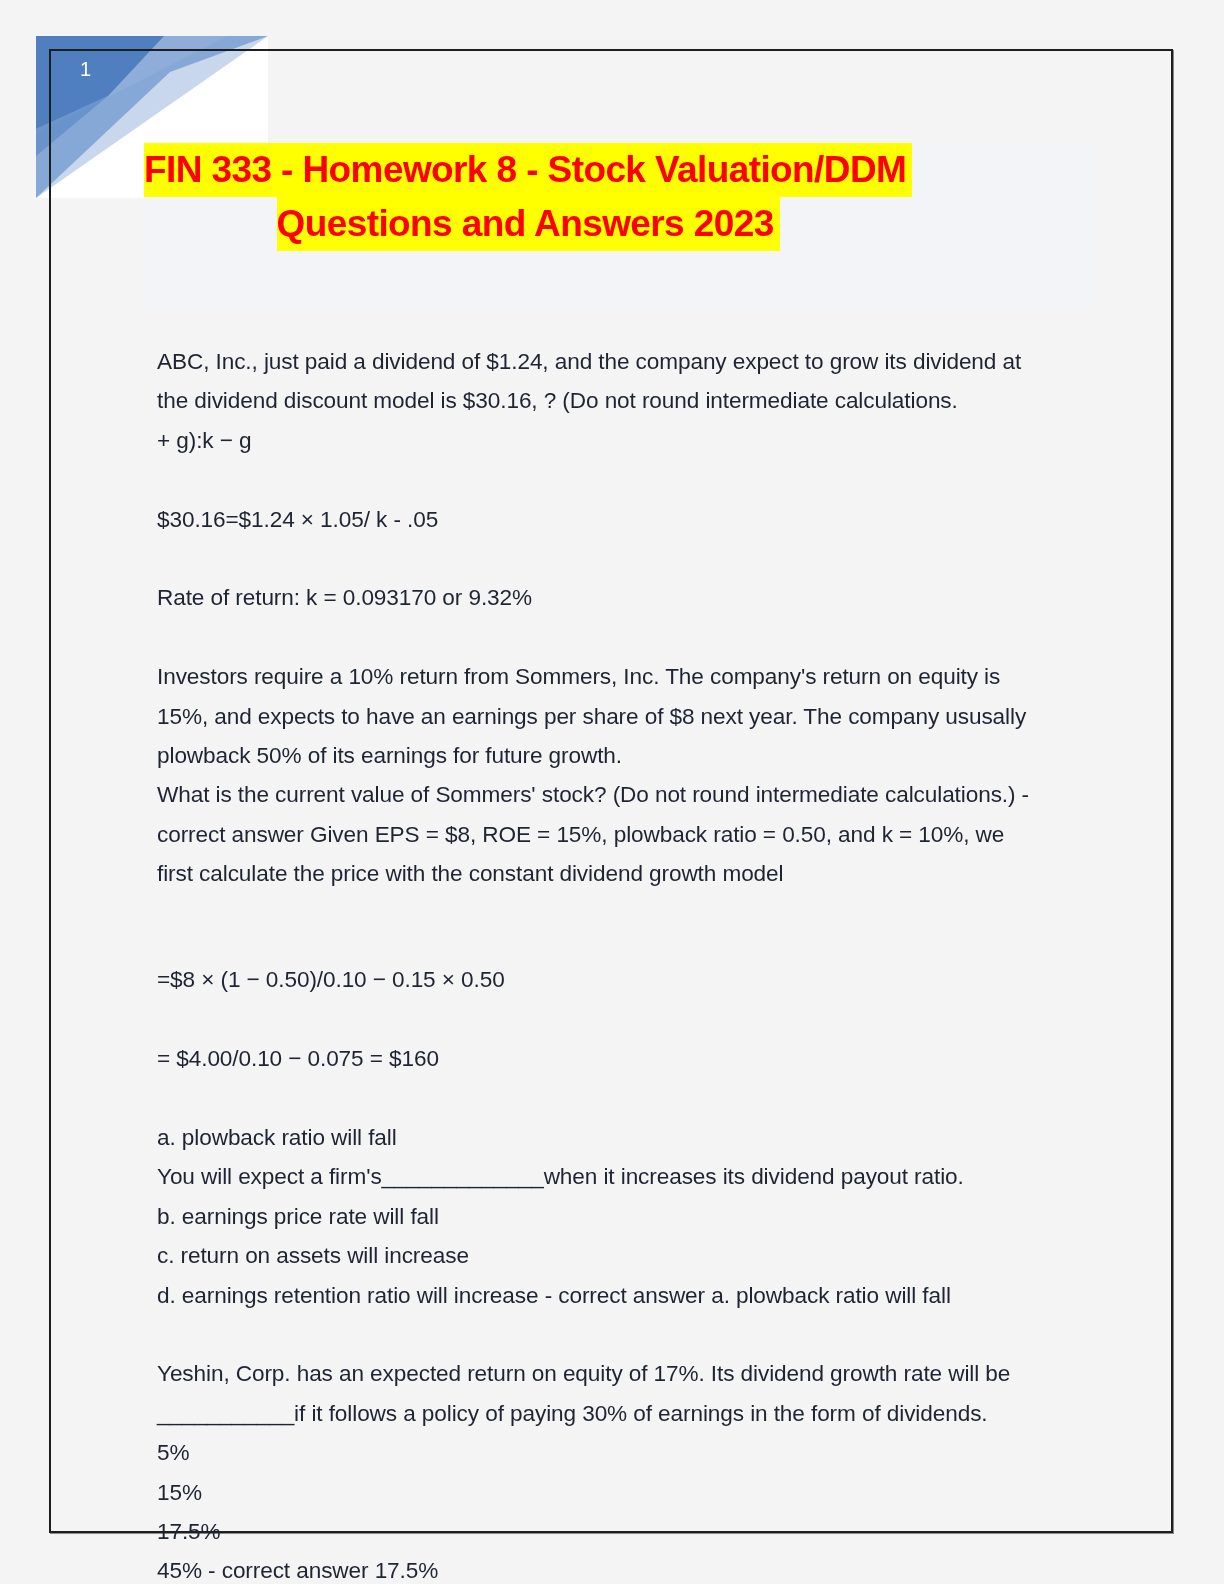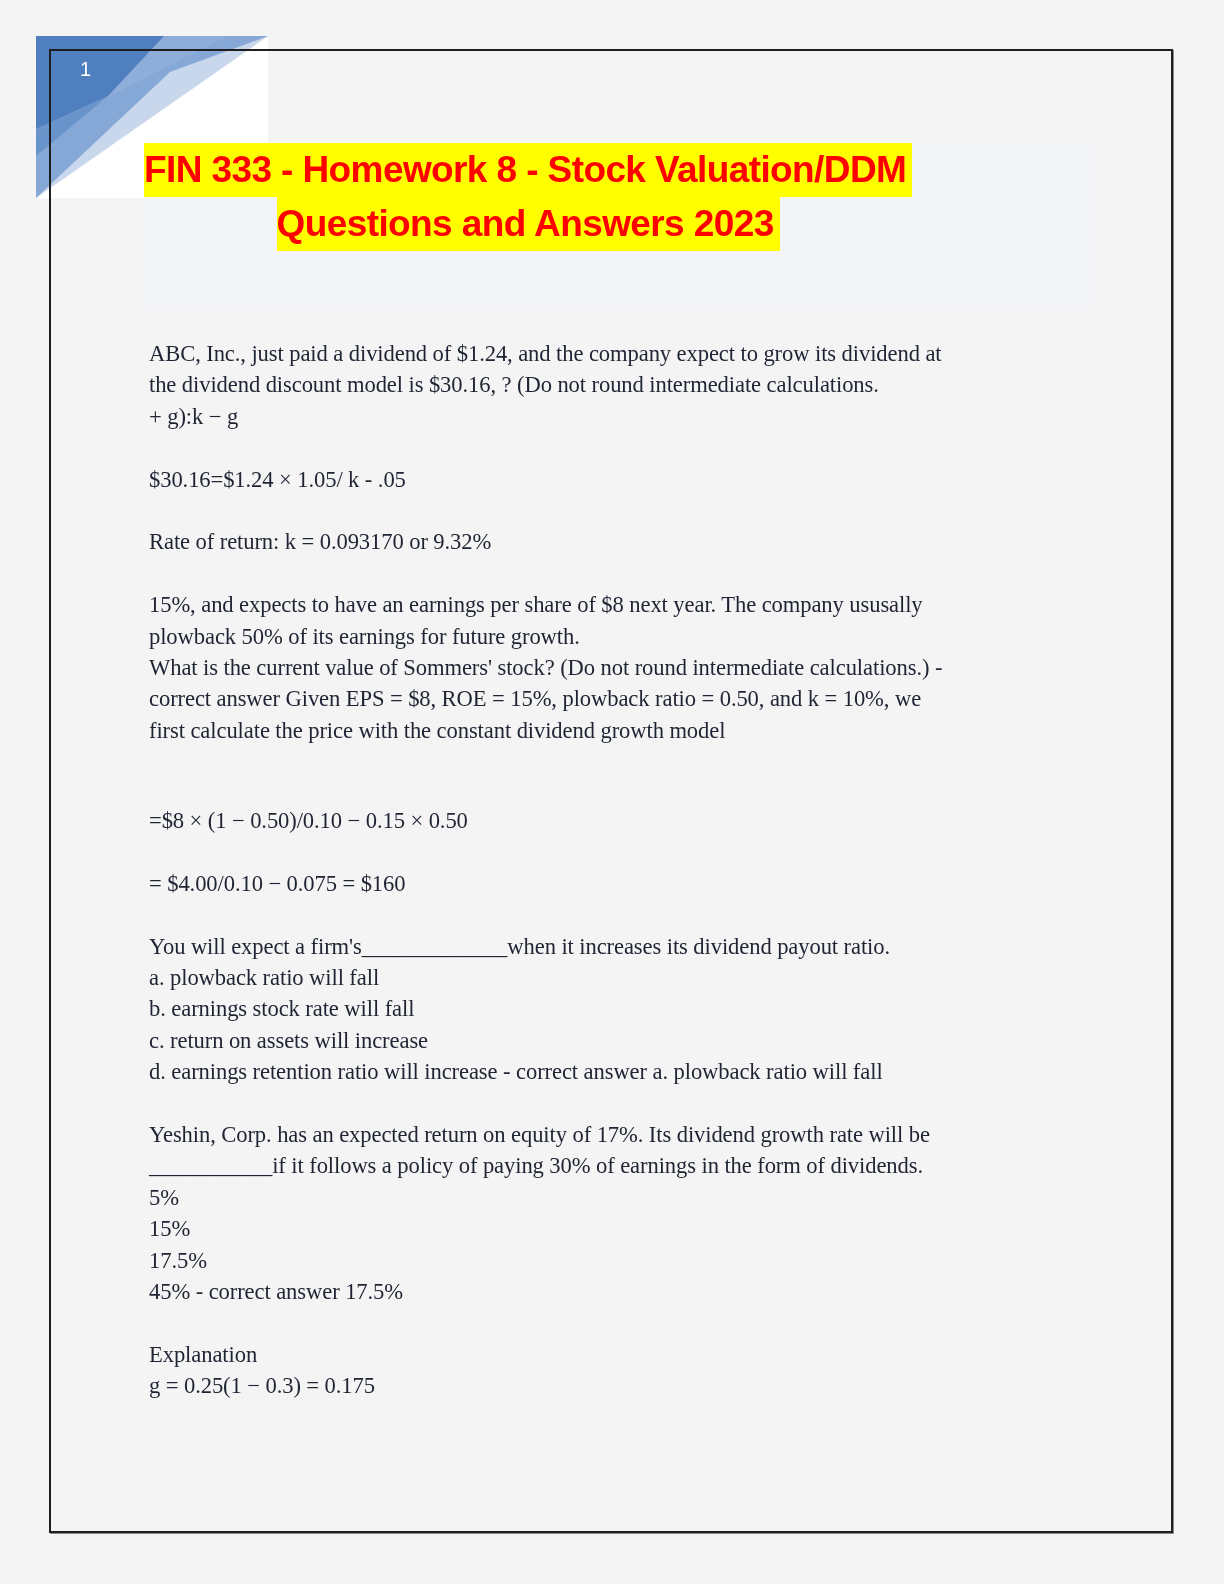--- a/index.html
+++ b/index.html
@@ -30,21 +30,21 @@
     font-size: 37px; line-height: 54px; letter-spacing: -0.6px;
     padding-right: 6px; white-space: nowrap;
   }
   .title-wrap { position: absolute; left: 144px; top: 143px; text-align: center; }
   .title-wrap .row { height: 54px; }
   .body-text {
     position: absolute; left: 145px; top: 336px; width: 940px;
     font-size: 22.6px; line-height: 27.4px; color: #1f2433;
     letter-spacing: -0.1px;
   }
-  .para { margin: 4px; white-space: pre-line; font-family: Liberation Serif, serif; }
+  .para { margin: 12px; white-space: pre-line; }
   .gap { height: 27.4px; }
 </style>
 </head>
 <body>
 
 <div class="corner-white"></div>
 <svg class="corner-deco" viewBox="0 0 232 162" width="232" height="162">
   <polygon points="0,162 0,98 191,0 232,0" fill="#c5d5ea" opacity="0.95"></polygon>
   <polygon points="0,162 0,0 232,0 134,36" fill="#7aa0d2" opacity="0.85"></polygon>
   <polygon points="0,0 128,0 72,60 0,93" fill="#4f7fbf"></polygon>
@@ -65,36 +65,37 @@
     <div class="para">ABC, Inc., just paid a dividend of $1.24, and the company expect to grow its dividend at</div>
     <div class="para">the dividend discount model is $30.16, ? (Do not round intermediate calculations.</div>
     <div class="para">+ g):k − g</div>
     <div class="gap"></div>
     <div class="para">$30.16=$1.24 × 1.05/ k - .05</div>
     <div class="gap"></div>
     <div class="para">Rate of return: k = 0.093170 or 9.32%</div>
   </div>
   <div class="gap"></div>
   <div>
+    <div class="para">Investors require a 10% return from Sommers, Inc. The company's return on equity is</div>
     <div class="para">15%, and expects to have an earnings per share of $8 next year. The company ususally</div>
     <div class="para">plowback 50% of its earnings for future growth.</div>
     <div class="para">What is the current value of Sommers' stock? (Do not round intermediate calculations.) -</div>
     <div class="para">correct answer Given EPS = $8, ROE = 15%, plowback ratio = 0.50, and k = 10%, we</div>
     <div class="para">first calculate the price with the constant dividend growth model</div>
     <div class="gap"></div>
     <div class="gap"></div>
     <div class="para">=$8 × (1 − 0.50)/0.10 − 0.15 × 0.50</div>
     <div class="gap"></div>
     <div class="para">= $4.00/0.10 − 0.075 = $160</div>
   </div>
   <div class="gap"></div>
   <div>
+    <div class="para">a. plowback ratio will fall</div>
     <div class="para">You will expect a firm's_____________when it increases its dividend payout ratio.</div>
-    <div class="para">a. plowback ratio will fall</div>
-    <div class="para">b. earnings stock rate will fall</div>
+    <div class="para">b. earnings price rate will fall</div>
     <div class="para">c. return on assets will increase</div>
     <div class="para">d. earnings retention ratio will increase - correct answer a. plowback ratio will fall</div>
   </div>
   <div class="gap"></div>
   <div>
     <div class="para">Yeshin, Corp. has an expected return on equity of 17%. Its dividend growth rate will be</div>
     <div class="para">___________if it follows a policy of paying 30% of earnings in the form of dividends.</div>
     <div class="para">5%</div>
     <div class="para">15%</div>
     <div class="para">17.5%</div>

